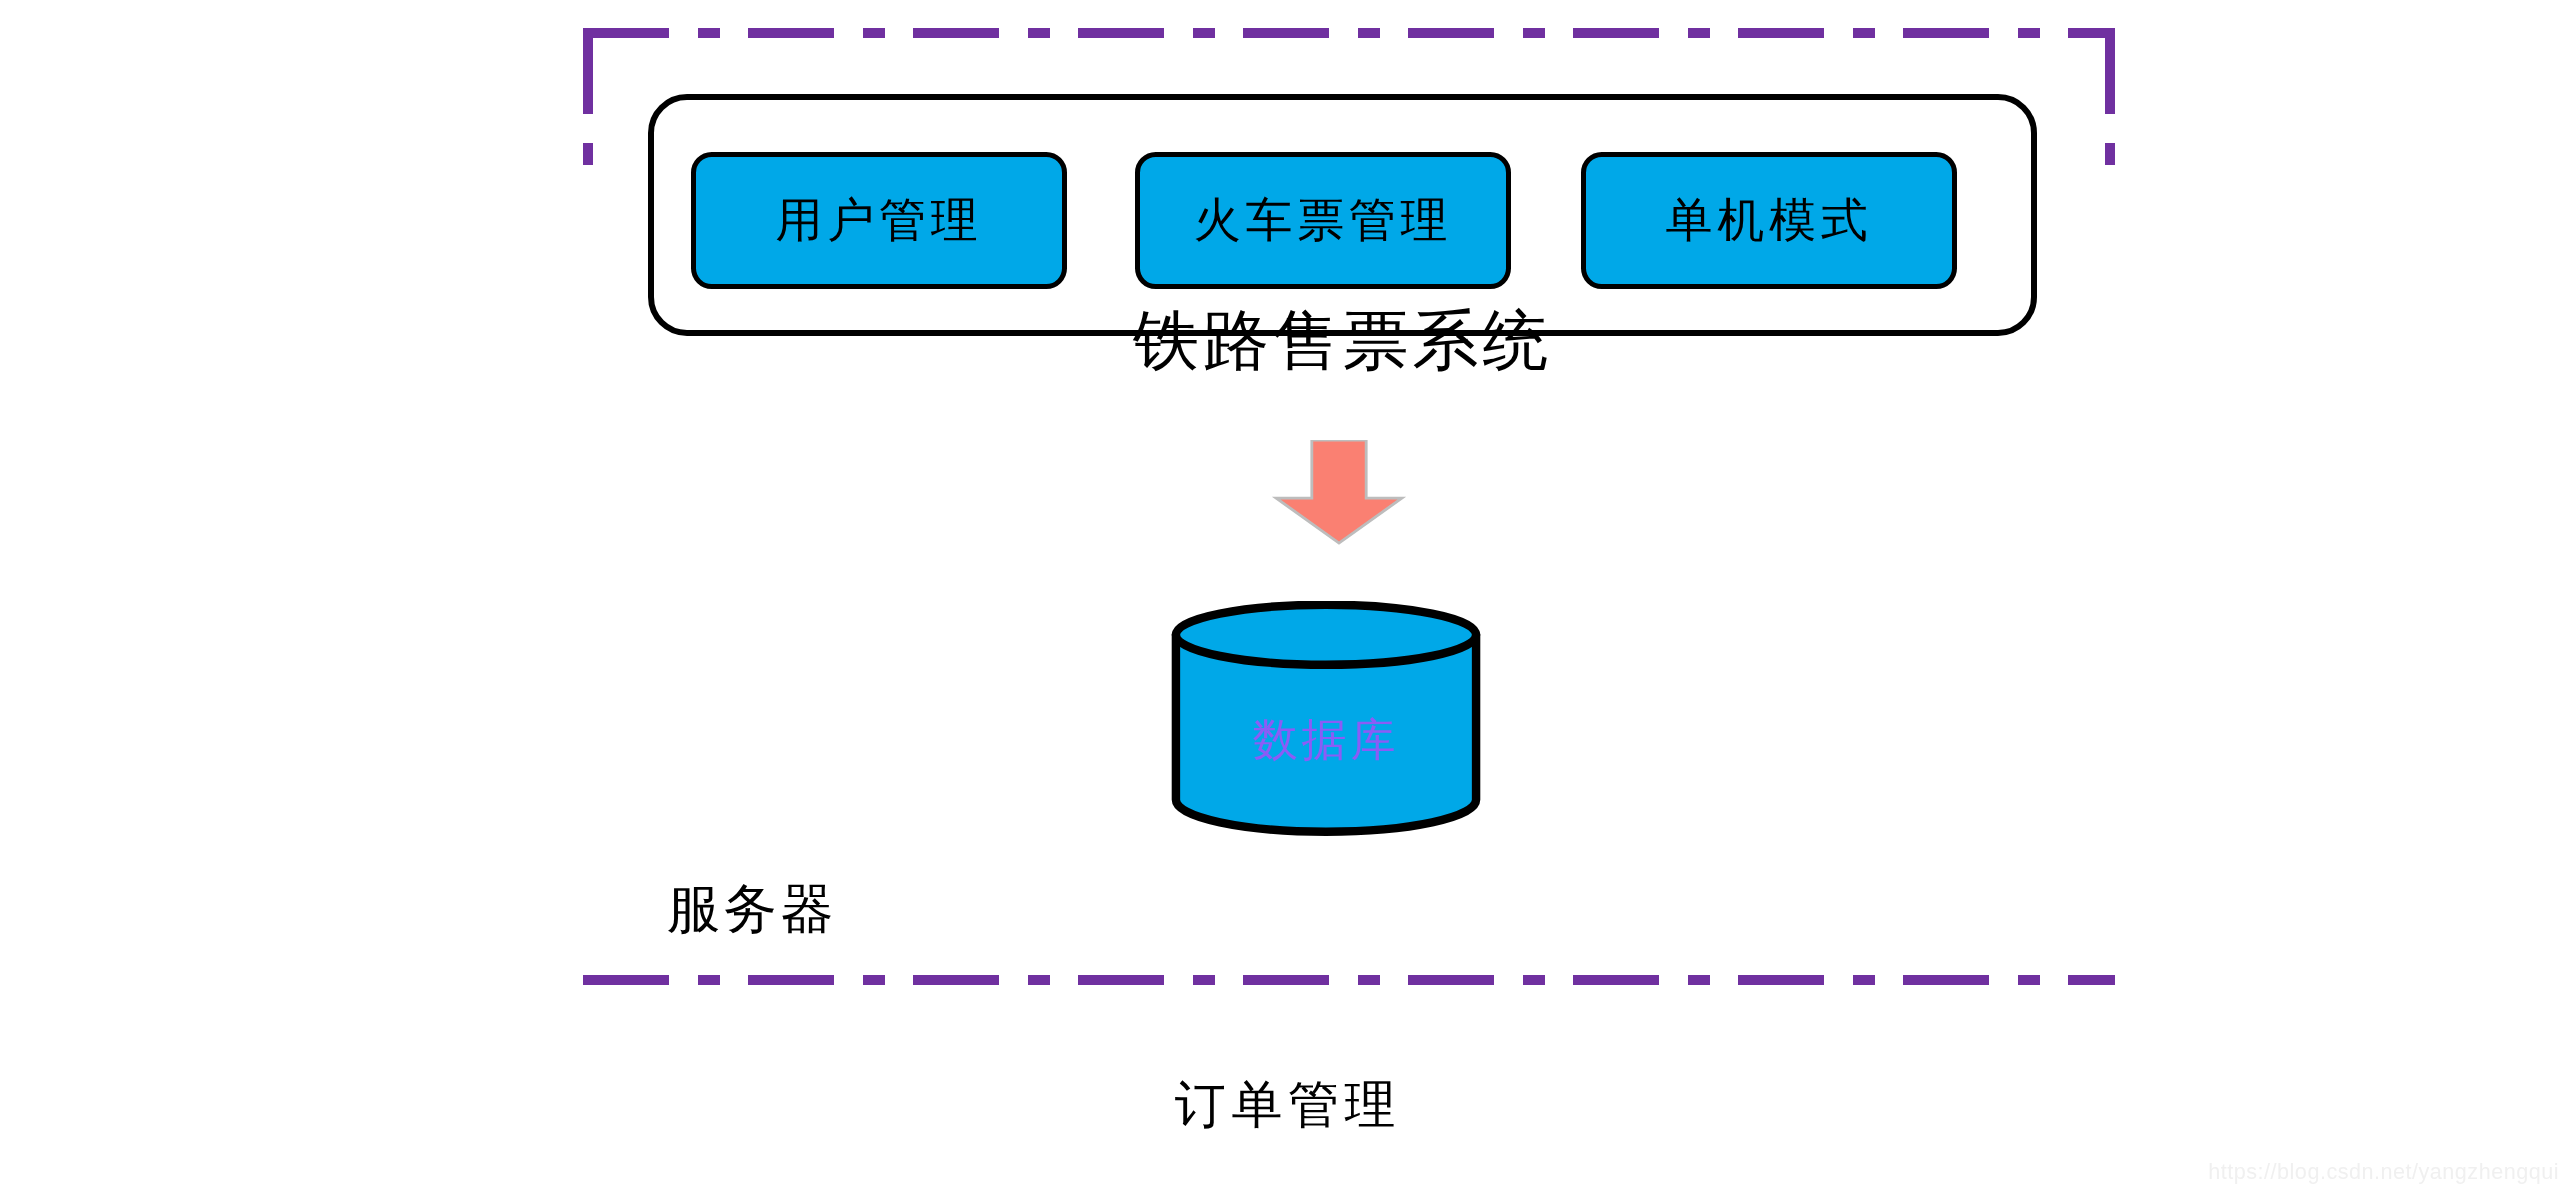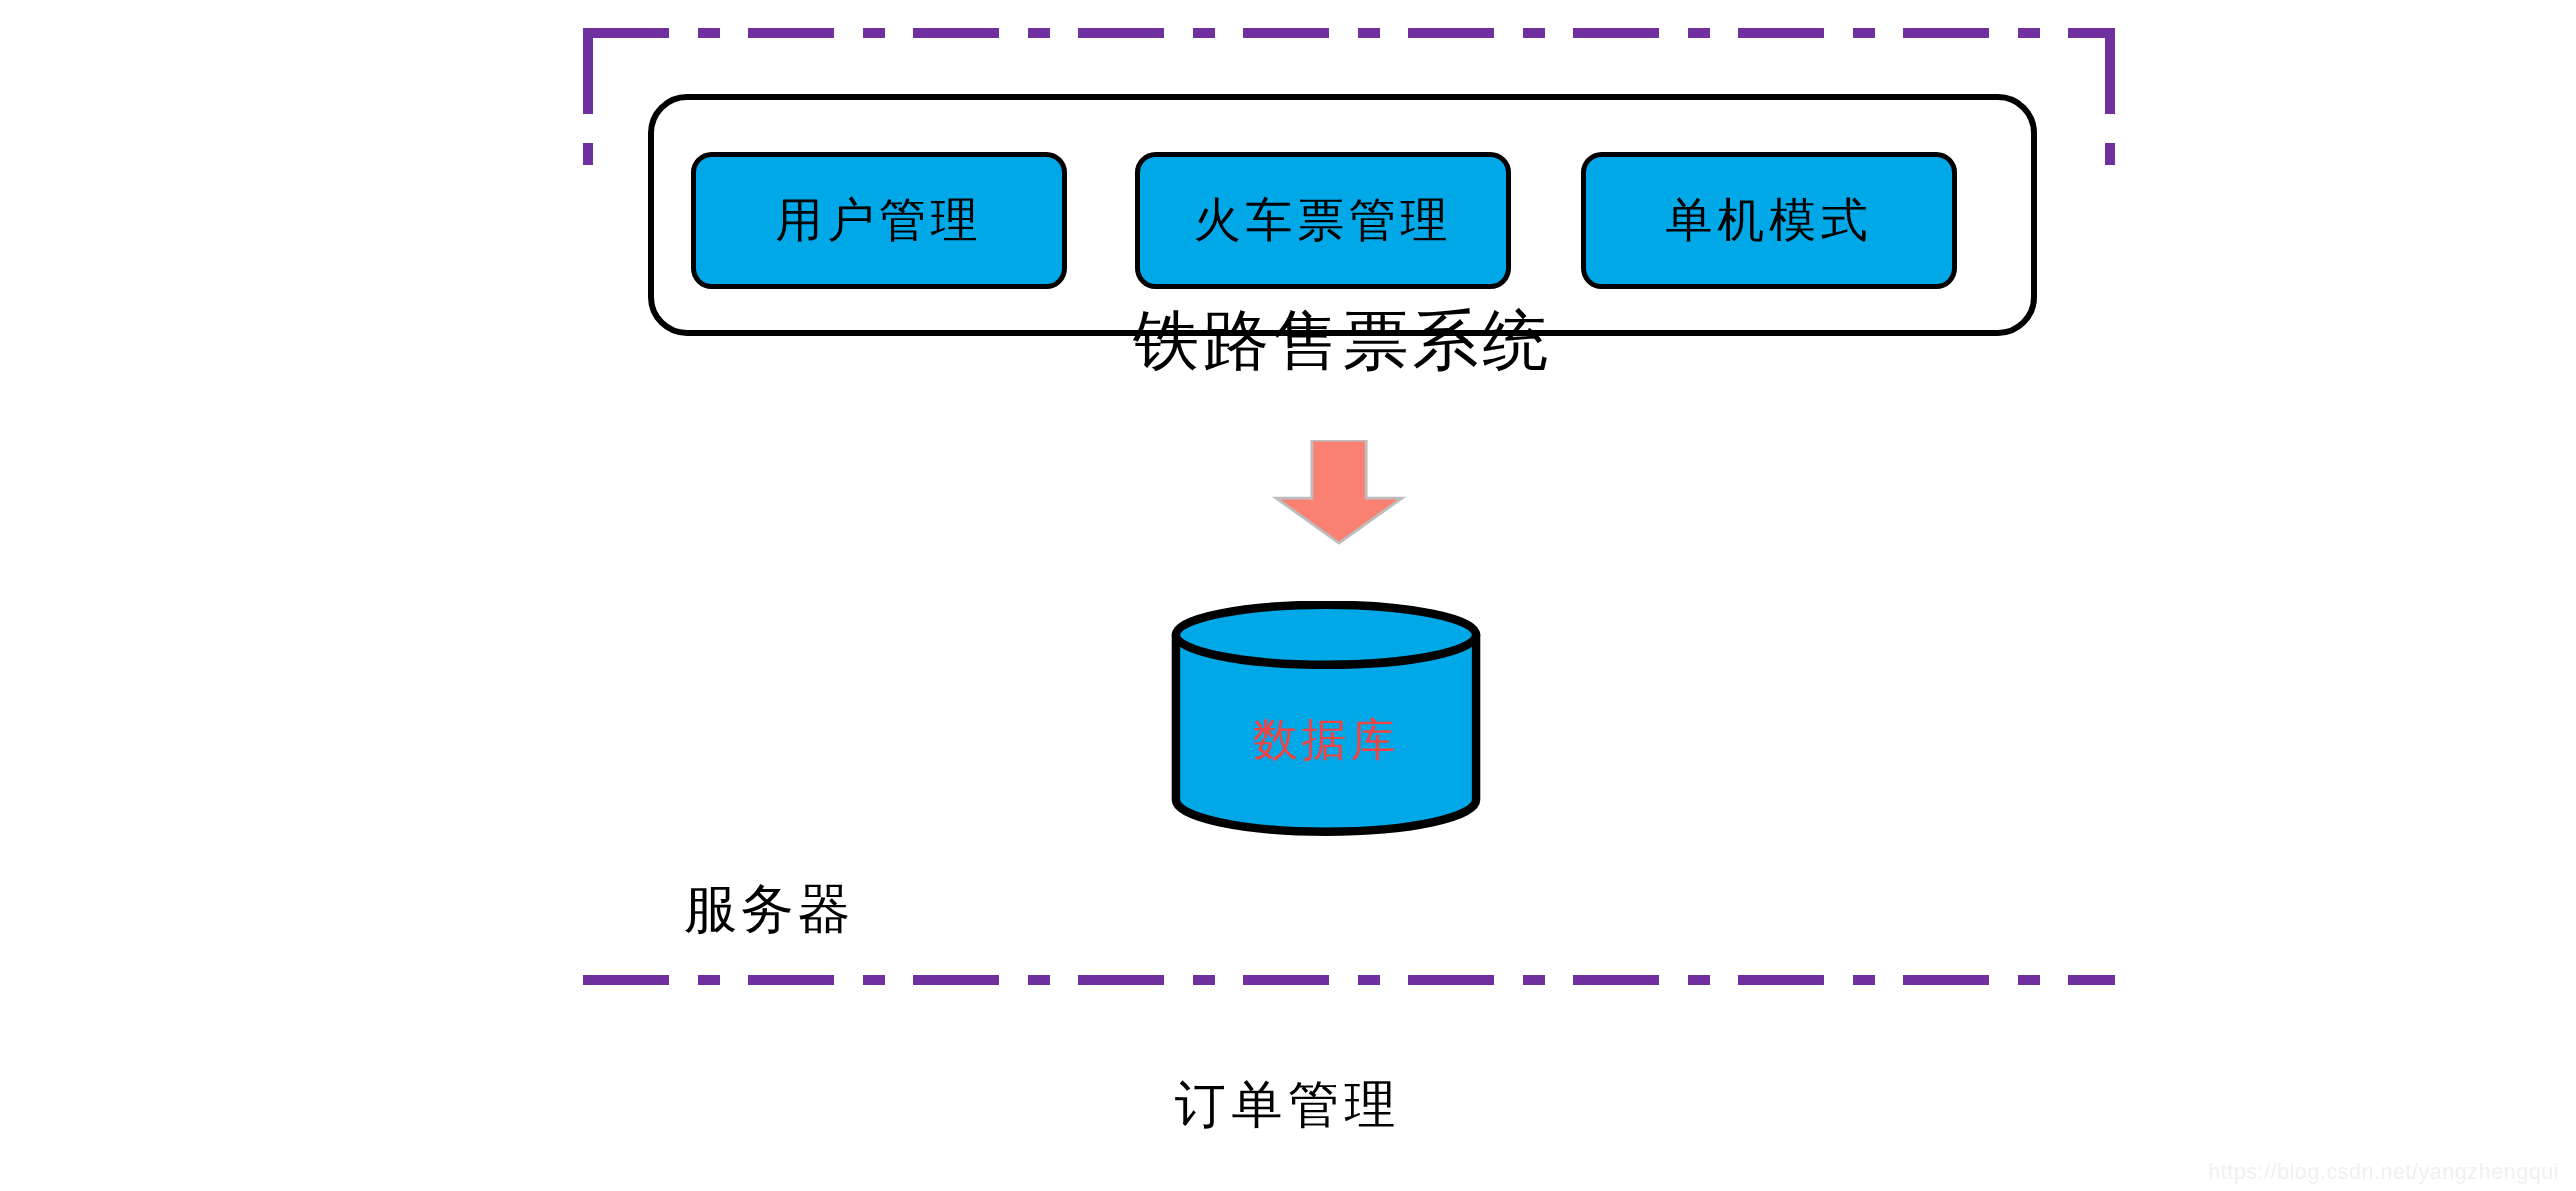--- a/index.html
+++ b/index.html
@@ -65,21 +65,20 @@
   .edge-right { right: 0; }
 
   .server-label {
     position: absolute;
     left: 667px;
     top: 874px;
     font-size: 53px;
     color: #000000;
     letter-spacing: 3.8px;
     white-space: nowrap;
-    margin-left: 17px;
   }
 
   
   .system-box {
     position: absolute;
     left: 648px;
     top: 94px;
     width: 1389px;
     height: 242px;
     box-sizing: border-box;
@@ -143,21 +142,21 @@
     width: 316px;
     height: 242px;
   }
   .db-label {
     position: absolute;
     left: 1168px;
     top: 710px;
     width: 316px;
     text-align: center;
     font-size: 45px;
-    color: #ef4444;
+    color: #8b5cf6;
     letter-spacing: 3.8px;
     pointer-events: none;
   }
 
   
   .caption {
     position: absolute;
     left: 0;
     top: 1071px;
     width: 2576px;

